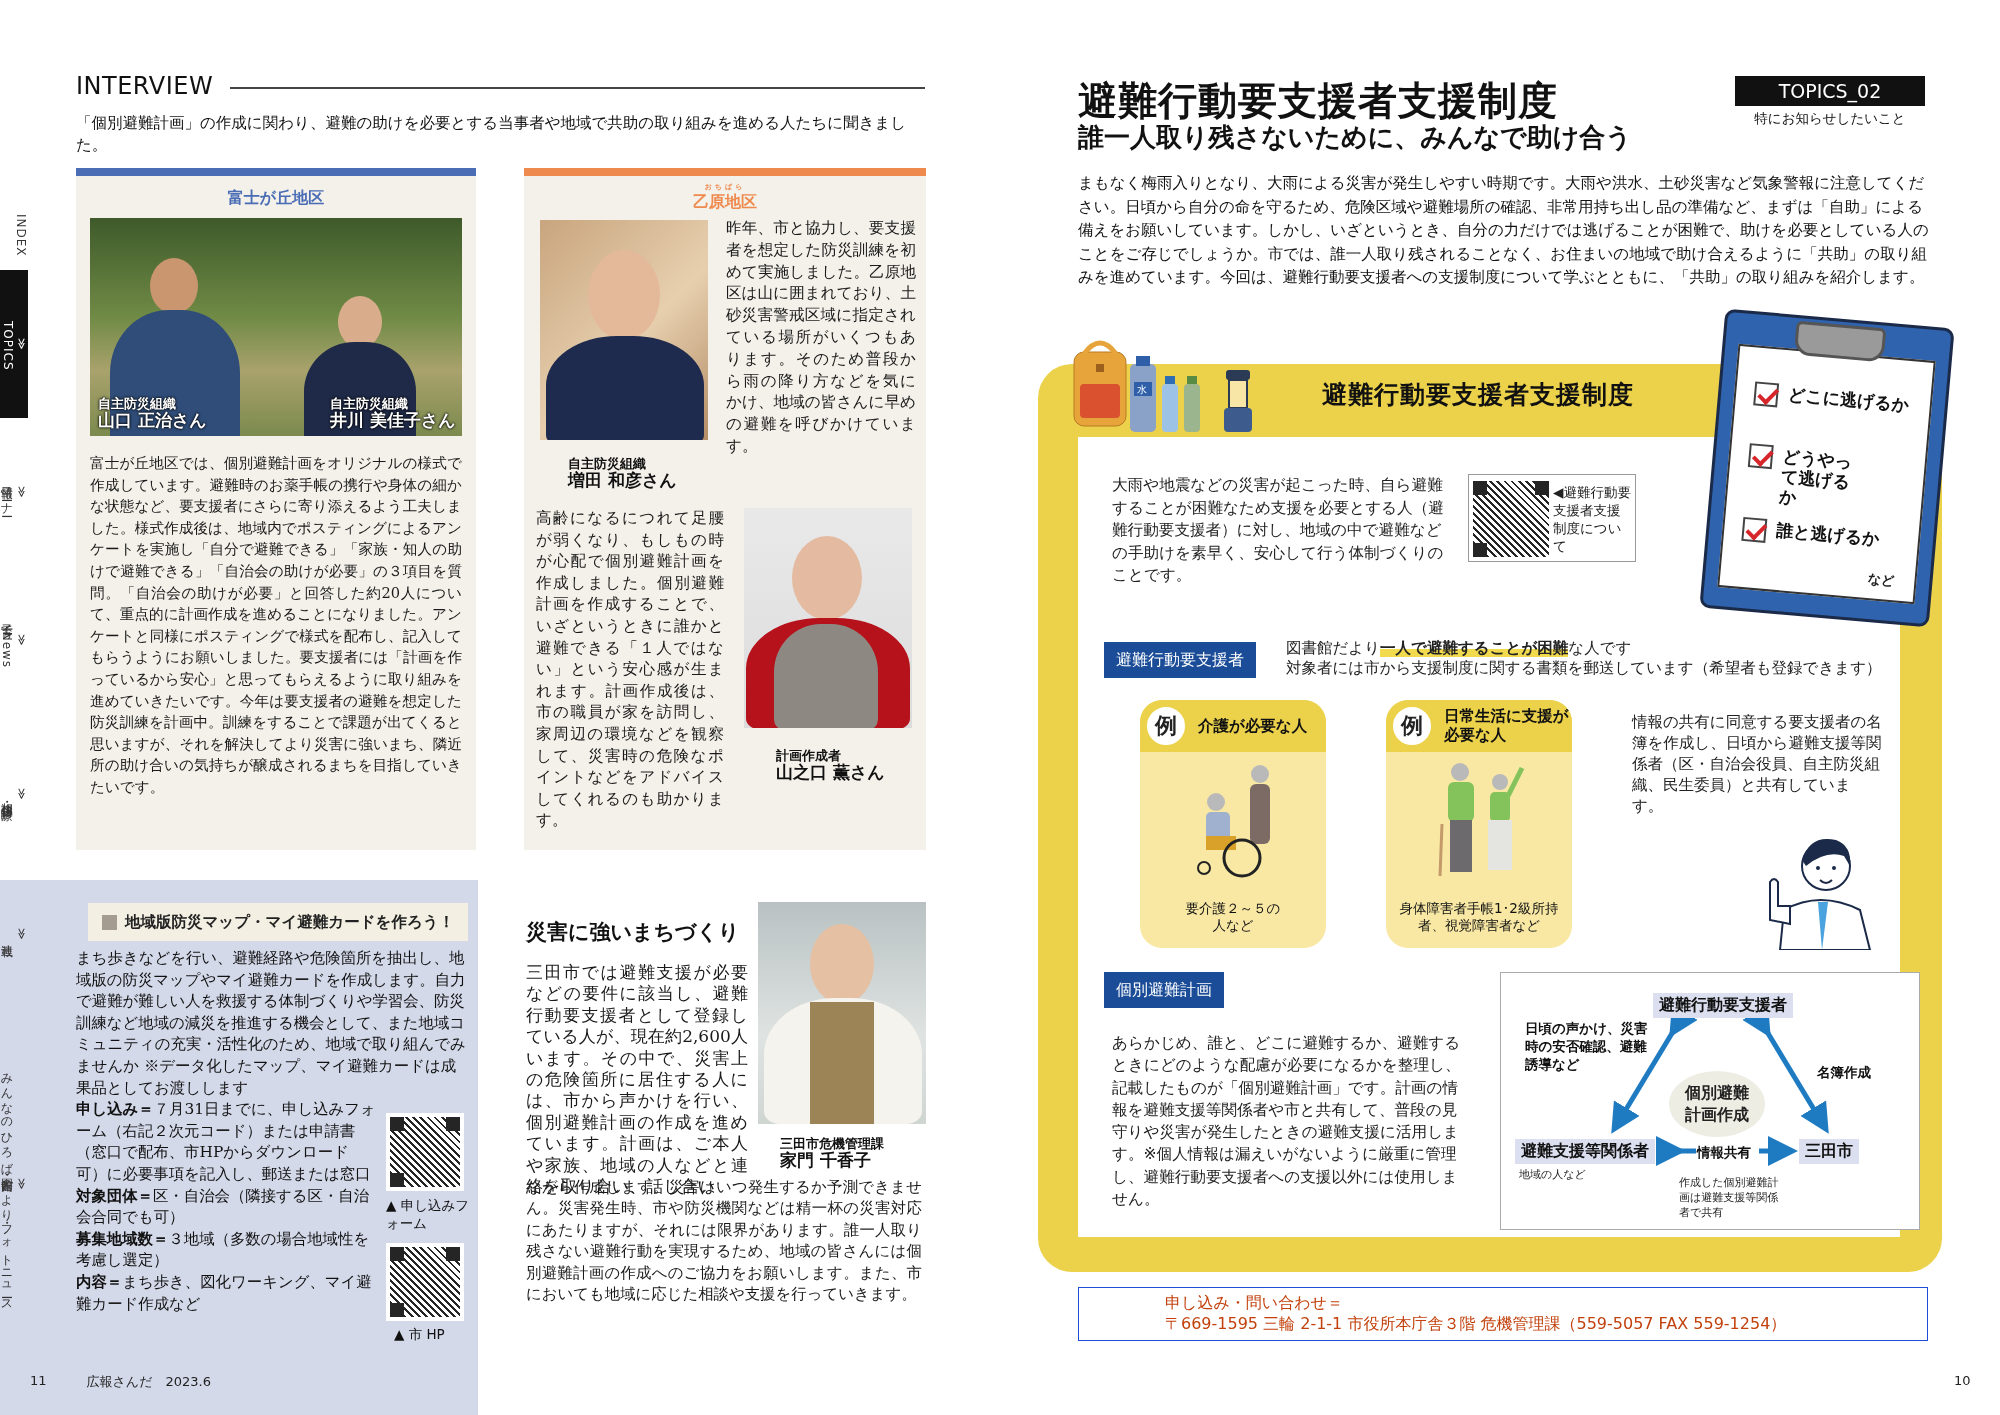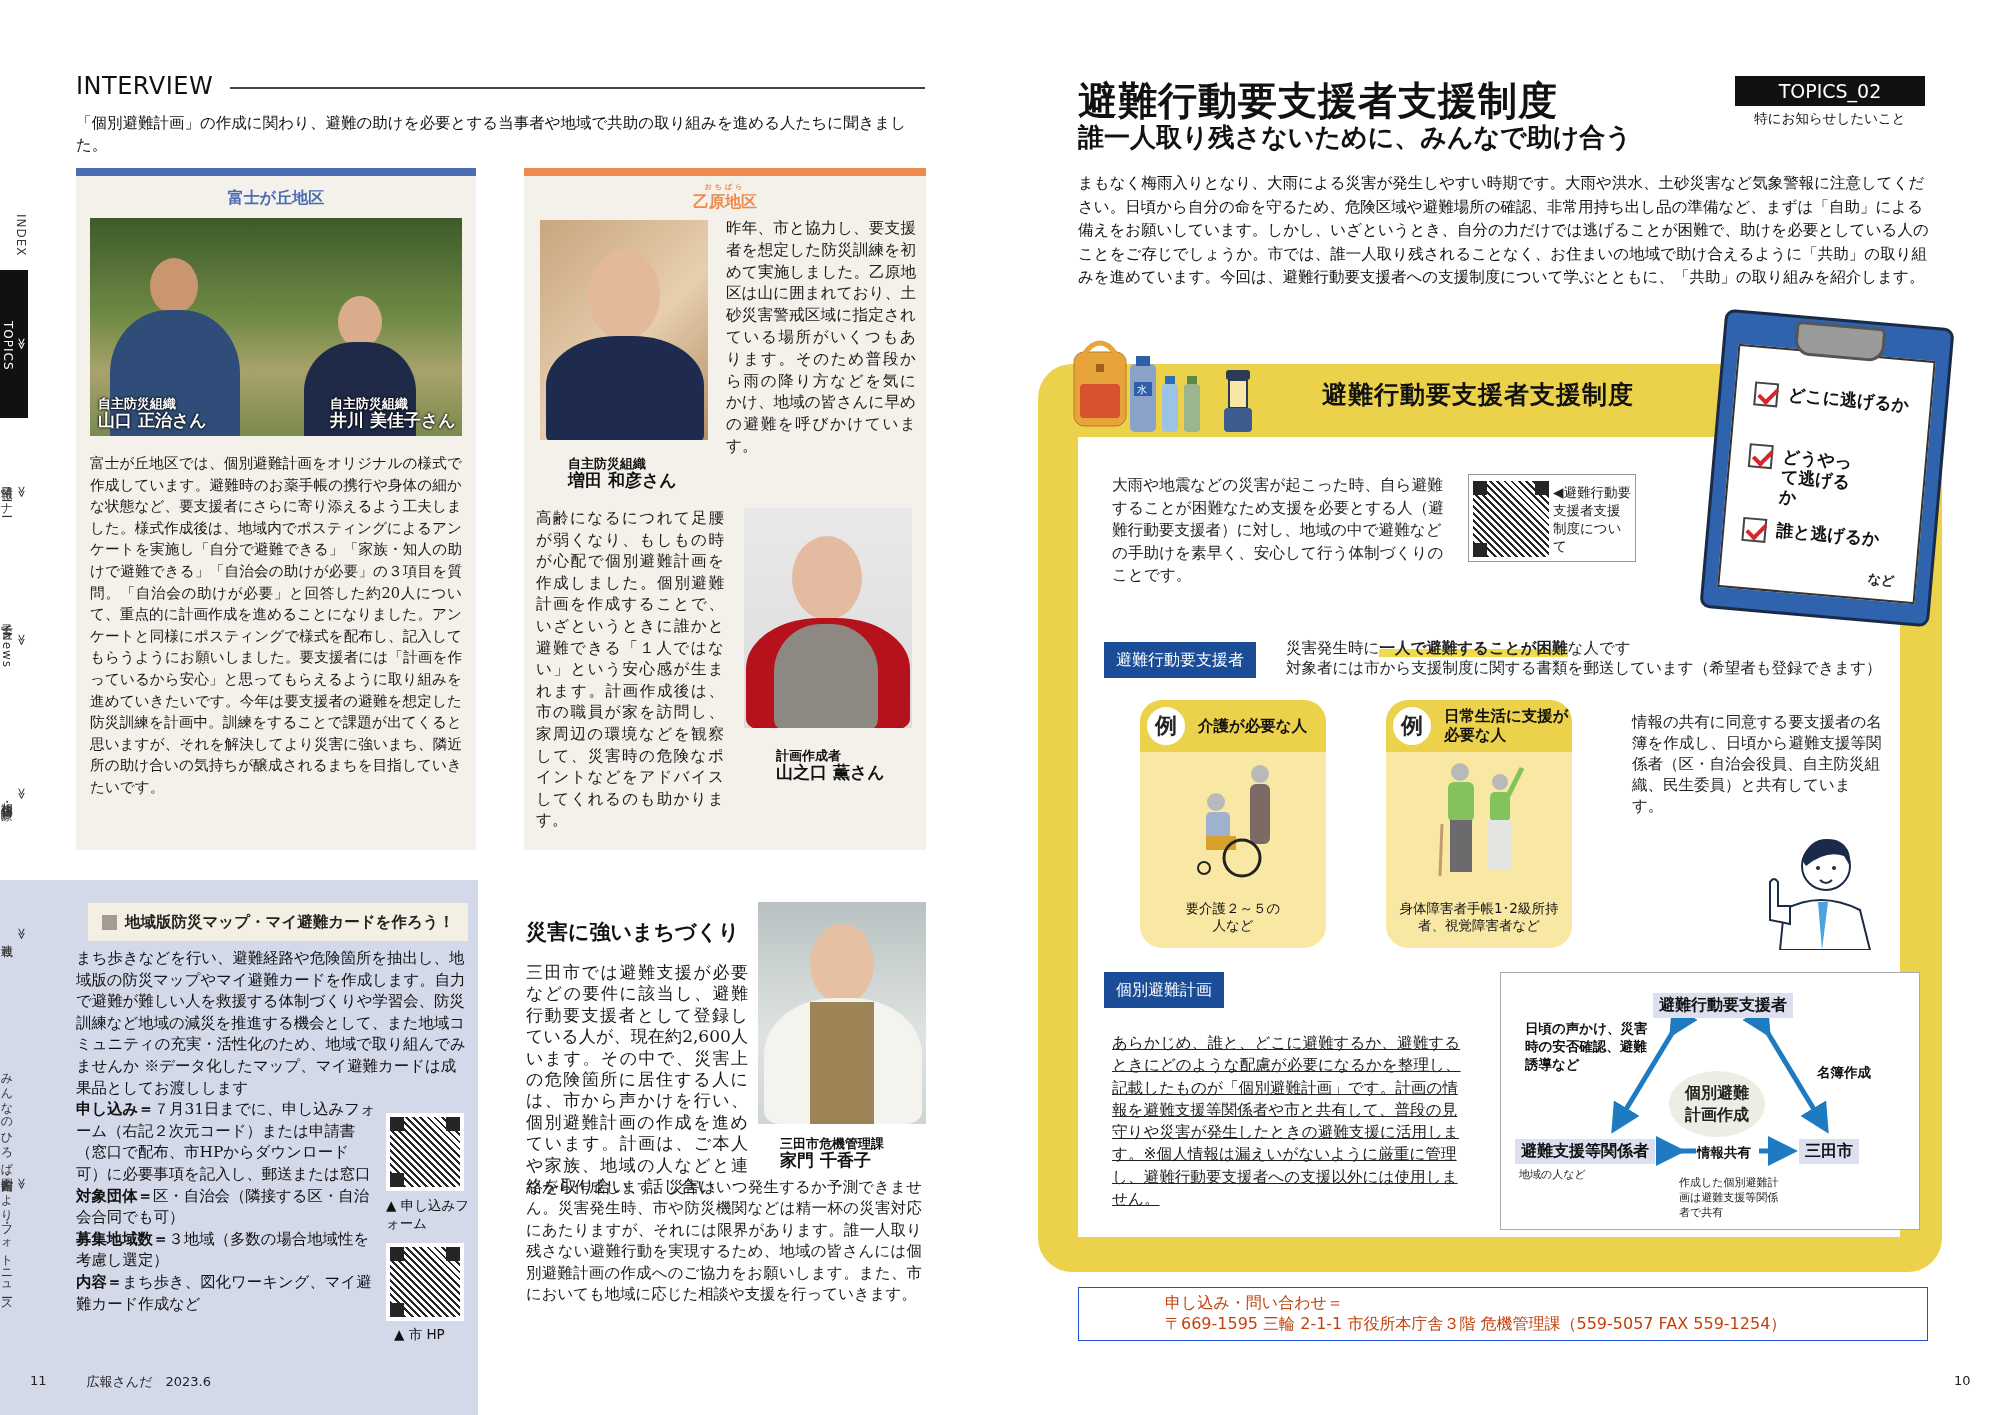--- a/index.html
+++ b/index.html
@@ -89,21 +89,21 @@
 
   .ex-card { position: absolute; top: 700px; width: 186px; height: 248px; background: #f8e8a4; border-radius: 22px; overflow: hidden; }
   .ex-head { height: 52px; background: #ecd24b; display: flex; align-items: center; padding-left: 58px; font-size: 15.5px; font-weight: bold; color: #111; line-height: 19px; }
   .ex-badge { position: absolute; left: 4px; top: 4px; width: 44px; height: 44px; border-radius: 50%; background: #fff; border: 3px solid #ecd24b; font-size: 22px; font-weight: bold; display:flex; align-items:center; justify-content:center; }
   .ex-illus { position: absolute; left: 40px; top: 60px; width: 110px; height: 120px; }
   .ex-foot { position: absolute; left: 0; right: 0; top: 200px; text-align: center; font-size: 13.5px; font-weight: normal; line-height: 17px; color: #111; }
 
   .share-text { left: 1632px; top: 712px; width: 250px; font-size: 15.5px; line-height: 21px; color: #222; }
   .advisor { left: 1760px; top: 820px; width: 120px; height: 130px; }
 
-  .plan-text { left: 1112px; top: 1032px; width: 360px; font-size: 15.6px; line-height: 22.3px; color: #222; text-decoration: underline; }
+  .plan-text { left: 1112px; top: 1032px; width: 360px; font-size: 15.6px; line-height: 22.3px; color: #222; }
   .diagram { left: 1500px; top: 972px; width: 420px; height: 258px; border: 1px solid #aaa; background: #fff; }
   .node { position: absolute; background: #dcdff0; font-size: 16px; font-weight: bold; padding: 2px 6px; color: #111; }
   .center-ellipse { position: absolute; left: 168px; top: 98px; width: 96px; height: 66px; border-radius: 50%; background: #eeede3; display:flex; align-items:center; justify-content:center; text-align:center; font-size: 16px; font-weight: bold; line-height: 22px; }
   .dg-note { position: absolute; font-size: 13.5px; font-weight: bold; line-height: 18px; color: #111; }
   .dg-small { position: absolute; font-size: 11px; line-height: 15px; color: #222; }
 
   .contact-box { left: 1078px; top: 1287px; width: 850px; height: 54px; border: 1px solid #1d4ed8; padding: 4px 0 0 86px; font-size: 16px; line-height: 21px; color: #c2410c; }
   .page-num-right { left: 1954px; top: 1373px; font-size: 13px; }
 </style>
 </head>
@@ -290,21 +290,21 @@
 <div class="abs def-text">大雨や地震などの災害が起こった時、自ら避難することが困難なため支援を必要とする人（避難行動要支援者）に対し、地域の中で避難などの手助けを素早く、安心して行う体制づくりのことです。</div>
 <div class="abs def-qr-box">
   <div class="qr" style="left:4px;top:6px;width:76px;height:76px;padding:0;">
       <div class="qr-inner"></div>
     </div>
   <div class="def-qr-label">◀避難行動要支援者支援制度について</div>
 </div>
 
 <div class="label-blue" style="left:1104px;top:642px;">避難行動要支援者</div>
 <div class="abs who-text">
-  <div><span>災害発生時に</span><span class="hl">一人で避難することが困難</span><span>な人です</span></div>
+  <div><span>図書館だより</span><span class="hl">一人で避難することが困難</span><span>な人です</span></div>
   <div>対象者には市から支援制度に関する書類を郵送しています（希望者も登録できます）</div>
 </div>
 
 <div class="ex-card" style="left:1140px;">
   <div class="ex-head">介護が必要な人</div>
   <div class="ex-badge">例</div>
   <svg class="ex-illus" viewBox="0 0 110 120">
     <circle cx="80" cy="14" r="9" fill="#b9b9b9"></circle>
     <rect x="70" y="24" width="20" height="60" rx="6" fill="#7b6b64"></rect>
     <circle cx="36" cy="42" r="9" fill="#b9b9b9"></circle>

